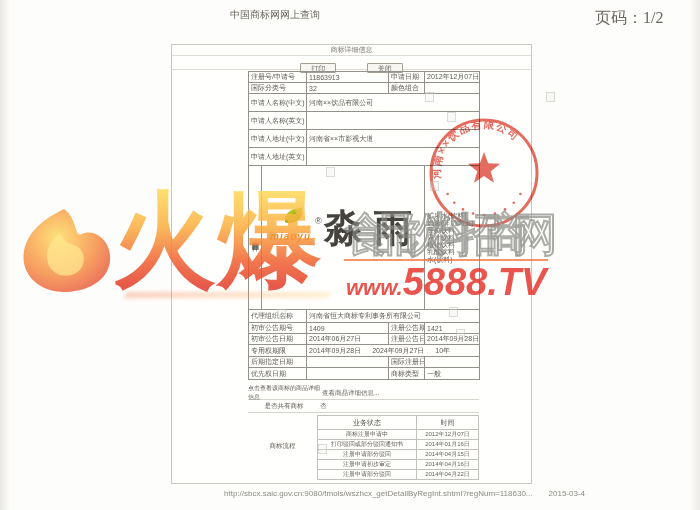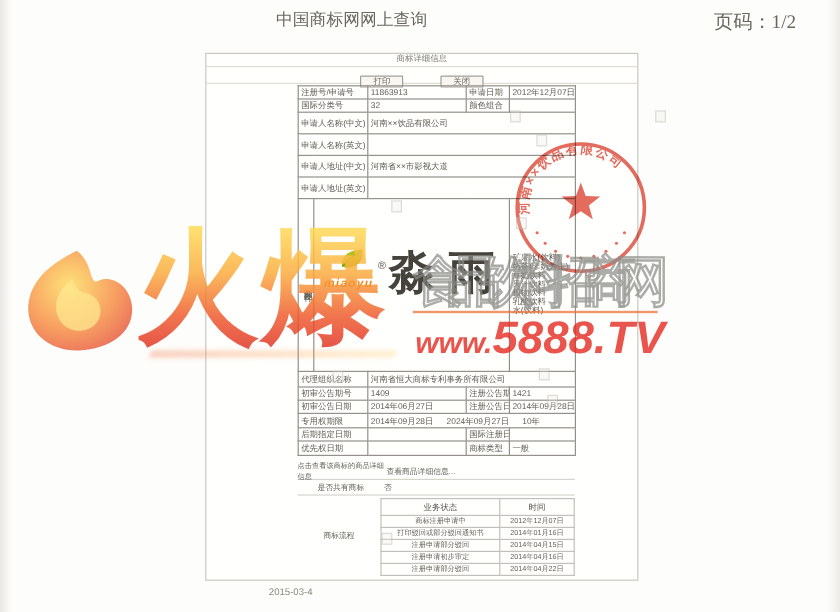--- a/index.html
+++ b/index.html
@@ -6,21 +6,21 @@
   body{
     width:700px;height:510px;position:relative;overflow:hidden;
     background:#fdfdfb;
     font-family:"Liberation Sans", sans-serif;
     color:#5d5a52;
   }
   .edge-l,.edge-r{position:absolute;top:0;bottom:0;width:10px;pointer-events:none;}
   .edge-l{left:0;background:linear-gradient(to right,#e9e8e4,rgba(255,255,255,0));}
   .edge-r{right:0;background:linear-gradient(to left,#eceae6,rgba(255,255,255,0));}
 
-  .hdr-title{position:absolute;left:230px;top:8px;font-size:14px;color:#6a675f;font-family:"Liberation Serif",serif;}
+  .hdr-title{position:absolute;left:230px;top:8px;font-size:10px;color:#6a675f;font-family:"Liberation Serif",serif;}
   .hdr-page{position:absolute;left:595px;top:8px;font-size:16px;color:#6a675f;font-family:"Liberation Serif",serif;}
 
   .panel{position:absolute;left:171px;top:44px;width:361px;height:440px;
     background:#fffffe;border:1px solid #c9c7c0;box-sizing:border-box;}
   .panel-title-row{height:10px;line-height:10px;text-align:center;font-size:7px;color:#7a776f;
     border-bottom:1px solid #dedcd5;}
   .btn-row{height:14px;text-align:center;border-bottom:1px solid #dedcd5;padding-top:1px;box-sizing:border-box;}
   .btn{display:inline-block;font-size:7px;line-height:8px;height:10px;box-sizing:border-box;
     padding:1px 10px;margin:0 13px;border:1px solid #a39f97;border-radius:1px;
     background:#f7f6f1;color:#6a675f;cursor:pointer;}
@@ -68,21 +68,21 @@
   
   .wm{position:absolute;left:0;top:0;width:700px;height:510px;pointer-events:none;opacity:.83;}
   .wm-flame{position:absolute;left:8px;top:203px;}
   .wm-brand{position:absolute;left:112px;top:188px;font-size:104px;line-height:104px;font-weight:800;
     letter-spacing:2px;background:linear-gradient(180deg,#ffdd55 0%,#fbab3c 38%,#ef5a2c 72%,#df3023 100%);
     -webkit-background-clip:text;background-clip:text;color:transparent;text-align:center;}
   .wm-tagline{position:absolute;left:344px;top:211px;font-size:46px;line-height:46px;font-weight:400;
     letter-spacing:-18px;color:rgba(255,255,255,.18);-webkit-text-stroke:2px rgba(138,137,133,.85);}
   .wm-line{position:absolute;left:344px;top:259px;width:204px;height:2px;background:#ee6830;opacity:.85;}
   .wm-url{position:absolute;left:346px;top:261px;font-style:italic;font-weight:800;color:#e5322a;}
-  .wm-url .wm-www{font-size:25px;}
+  .wm-url .wm-www{font-size:22px;}
   .wm-url .wm-main{font-size:38px;}
   .wm-reflect{position:absolute;left:125px;top:292px;width:205px;height:6px;
     background:linear-gradient(90deg,rgba(240,90,40,.35),rgba(255,195,70,.3));
     filter:blur(2px);transform:skewX(-18deg);}
 
   
   .noise{position:absolute;width:7px;height:8px;border:1px solid #bbb9b3;
     background:rgba(232,231,226,.55);opacity:.5;}
 
   .footer{position:absolute;left:224px;top:489px;font-size:8px;color:#8b8982;display:flex;gap:16px;}
@@ -304,14 +304,15 @@
   <div class="wm-brand">火爆</div>
   <div class="wm-tagline">食品饮料招商网</div>
   <div class="wm-line"></div>
   <div class="wm-url">
     <span class="wm-www">www.</span><span class="wm-main">5888.TV</span>
   </div>
   <div class="wm-reflect"></div>
 </div>
 
 <div class="footer">
+  <span>http://sbcx.saic.gov.cn:9080/tmois/wszhcx_getDetailByRegInt.shtml?regNum=118630...</span>
   <span>2015-03-4</span>
 </div>
 
 </body></html>

